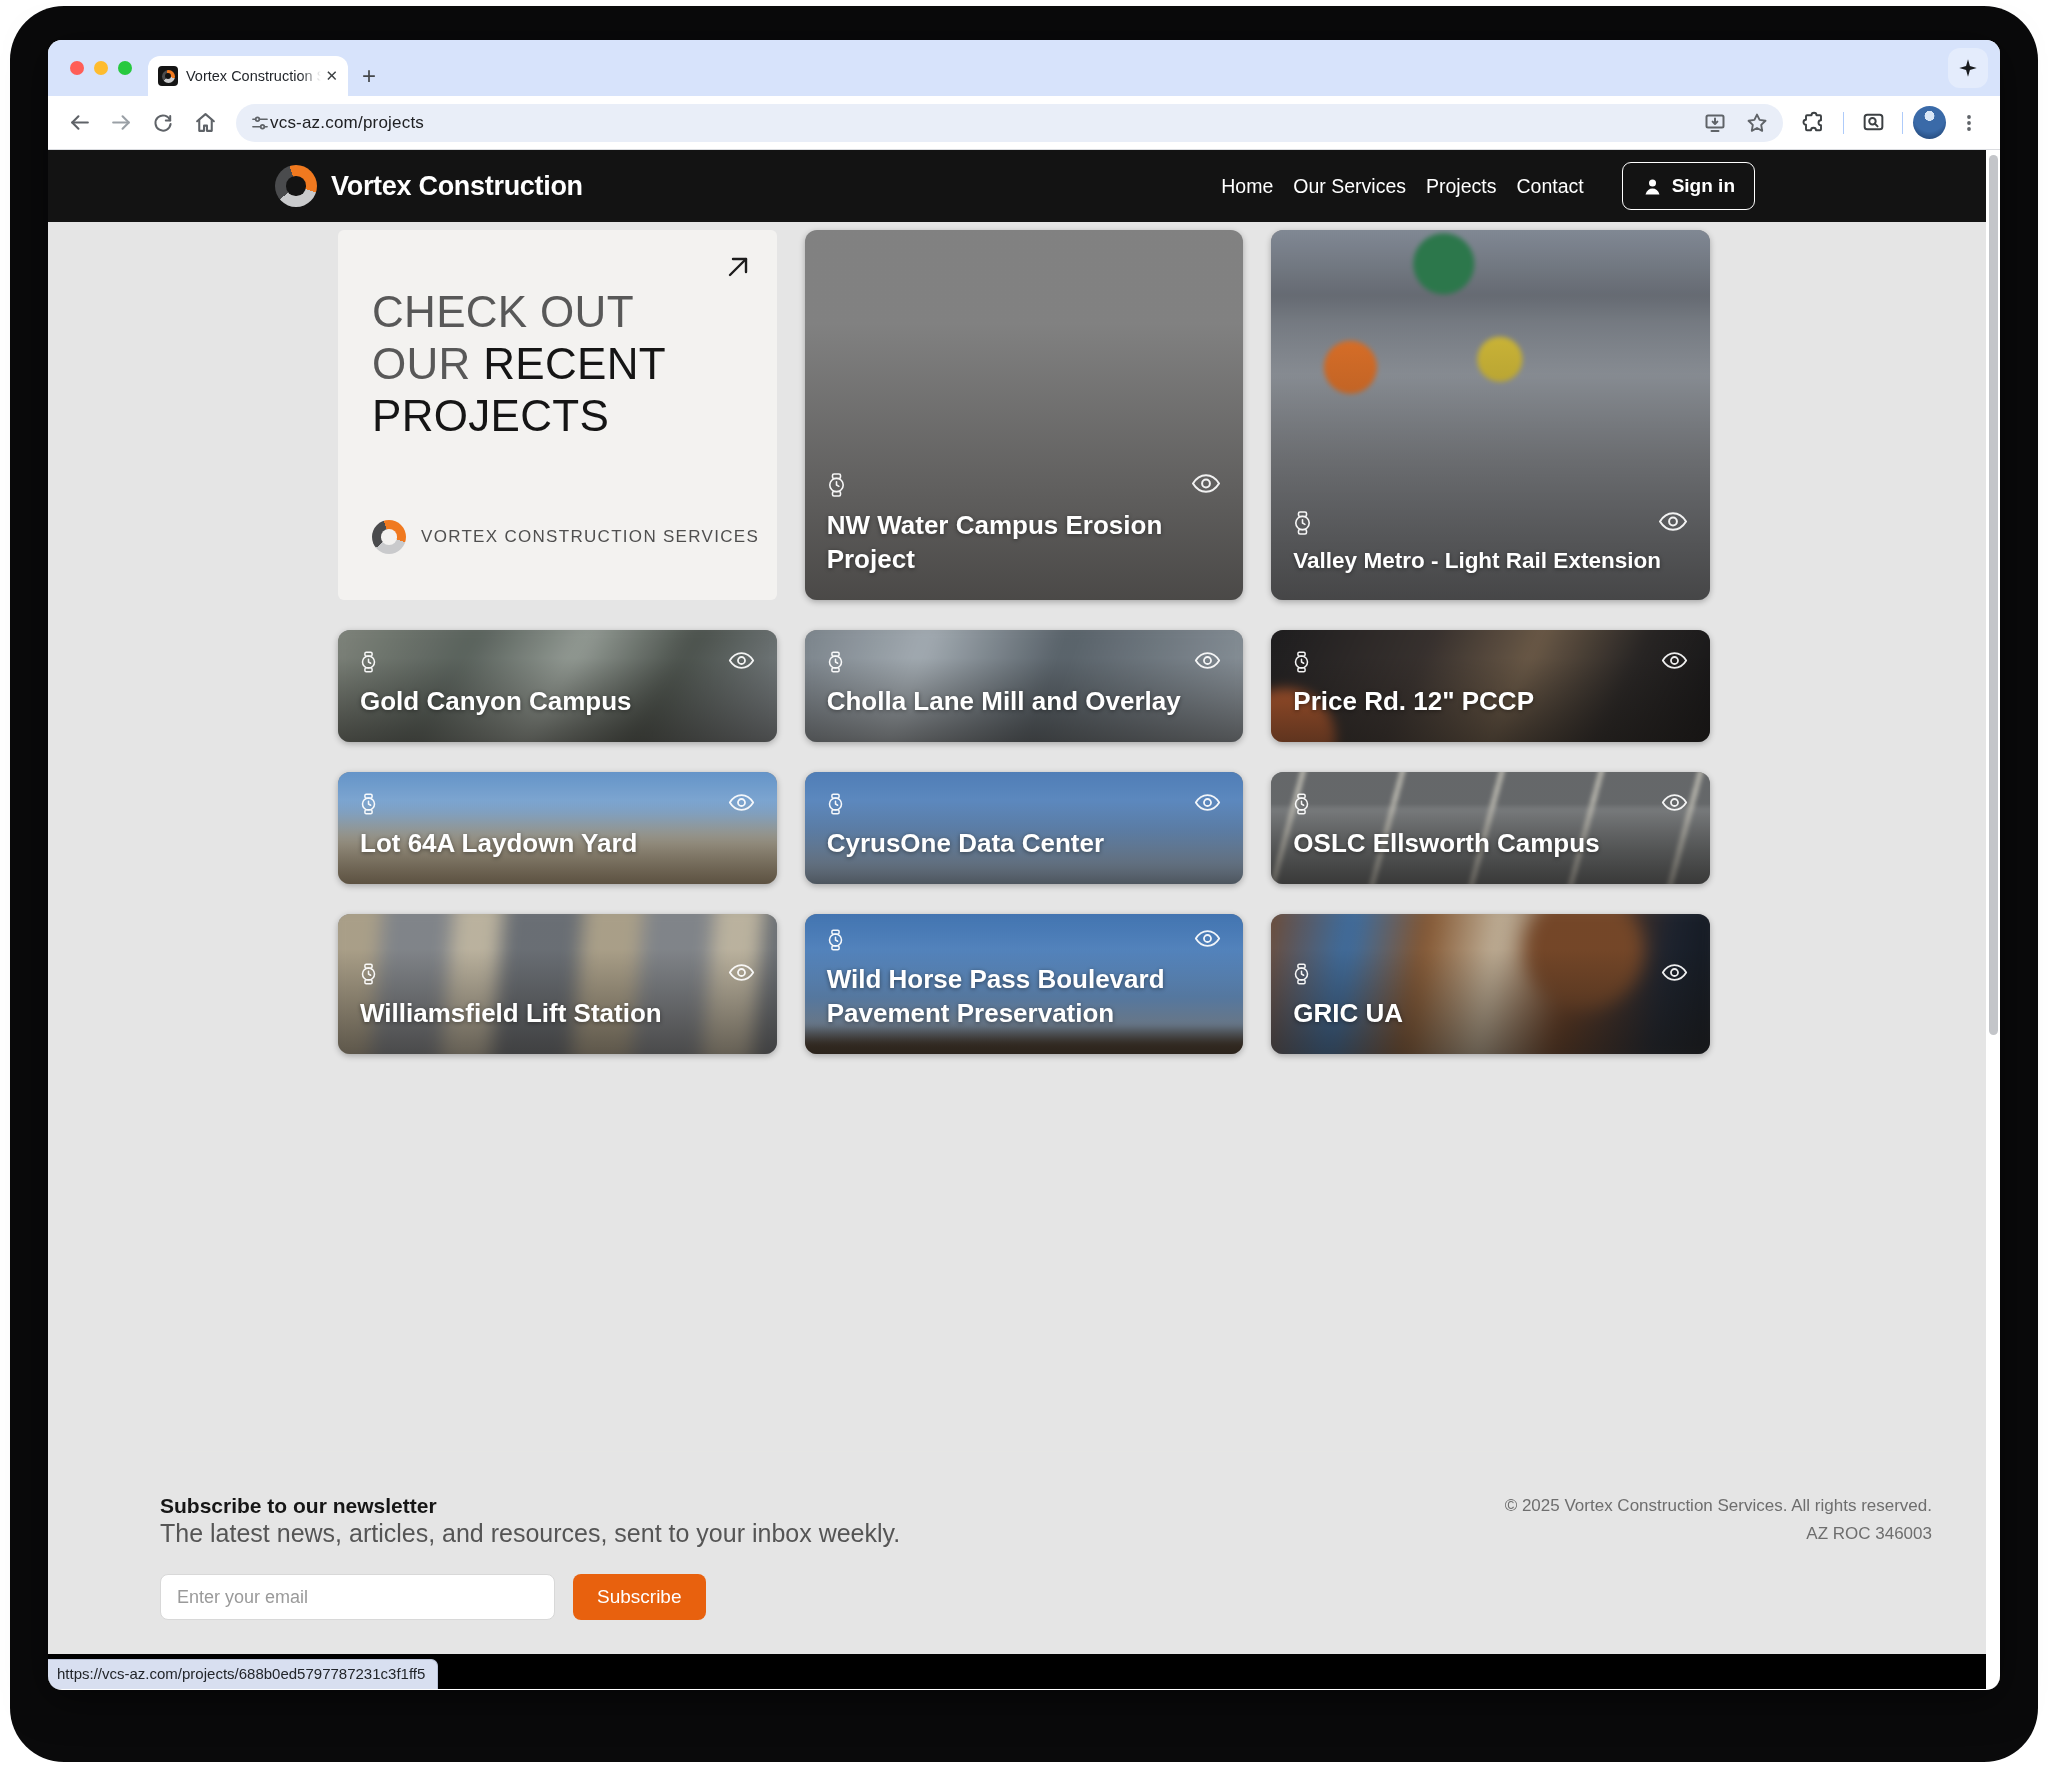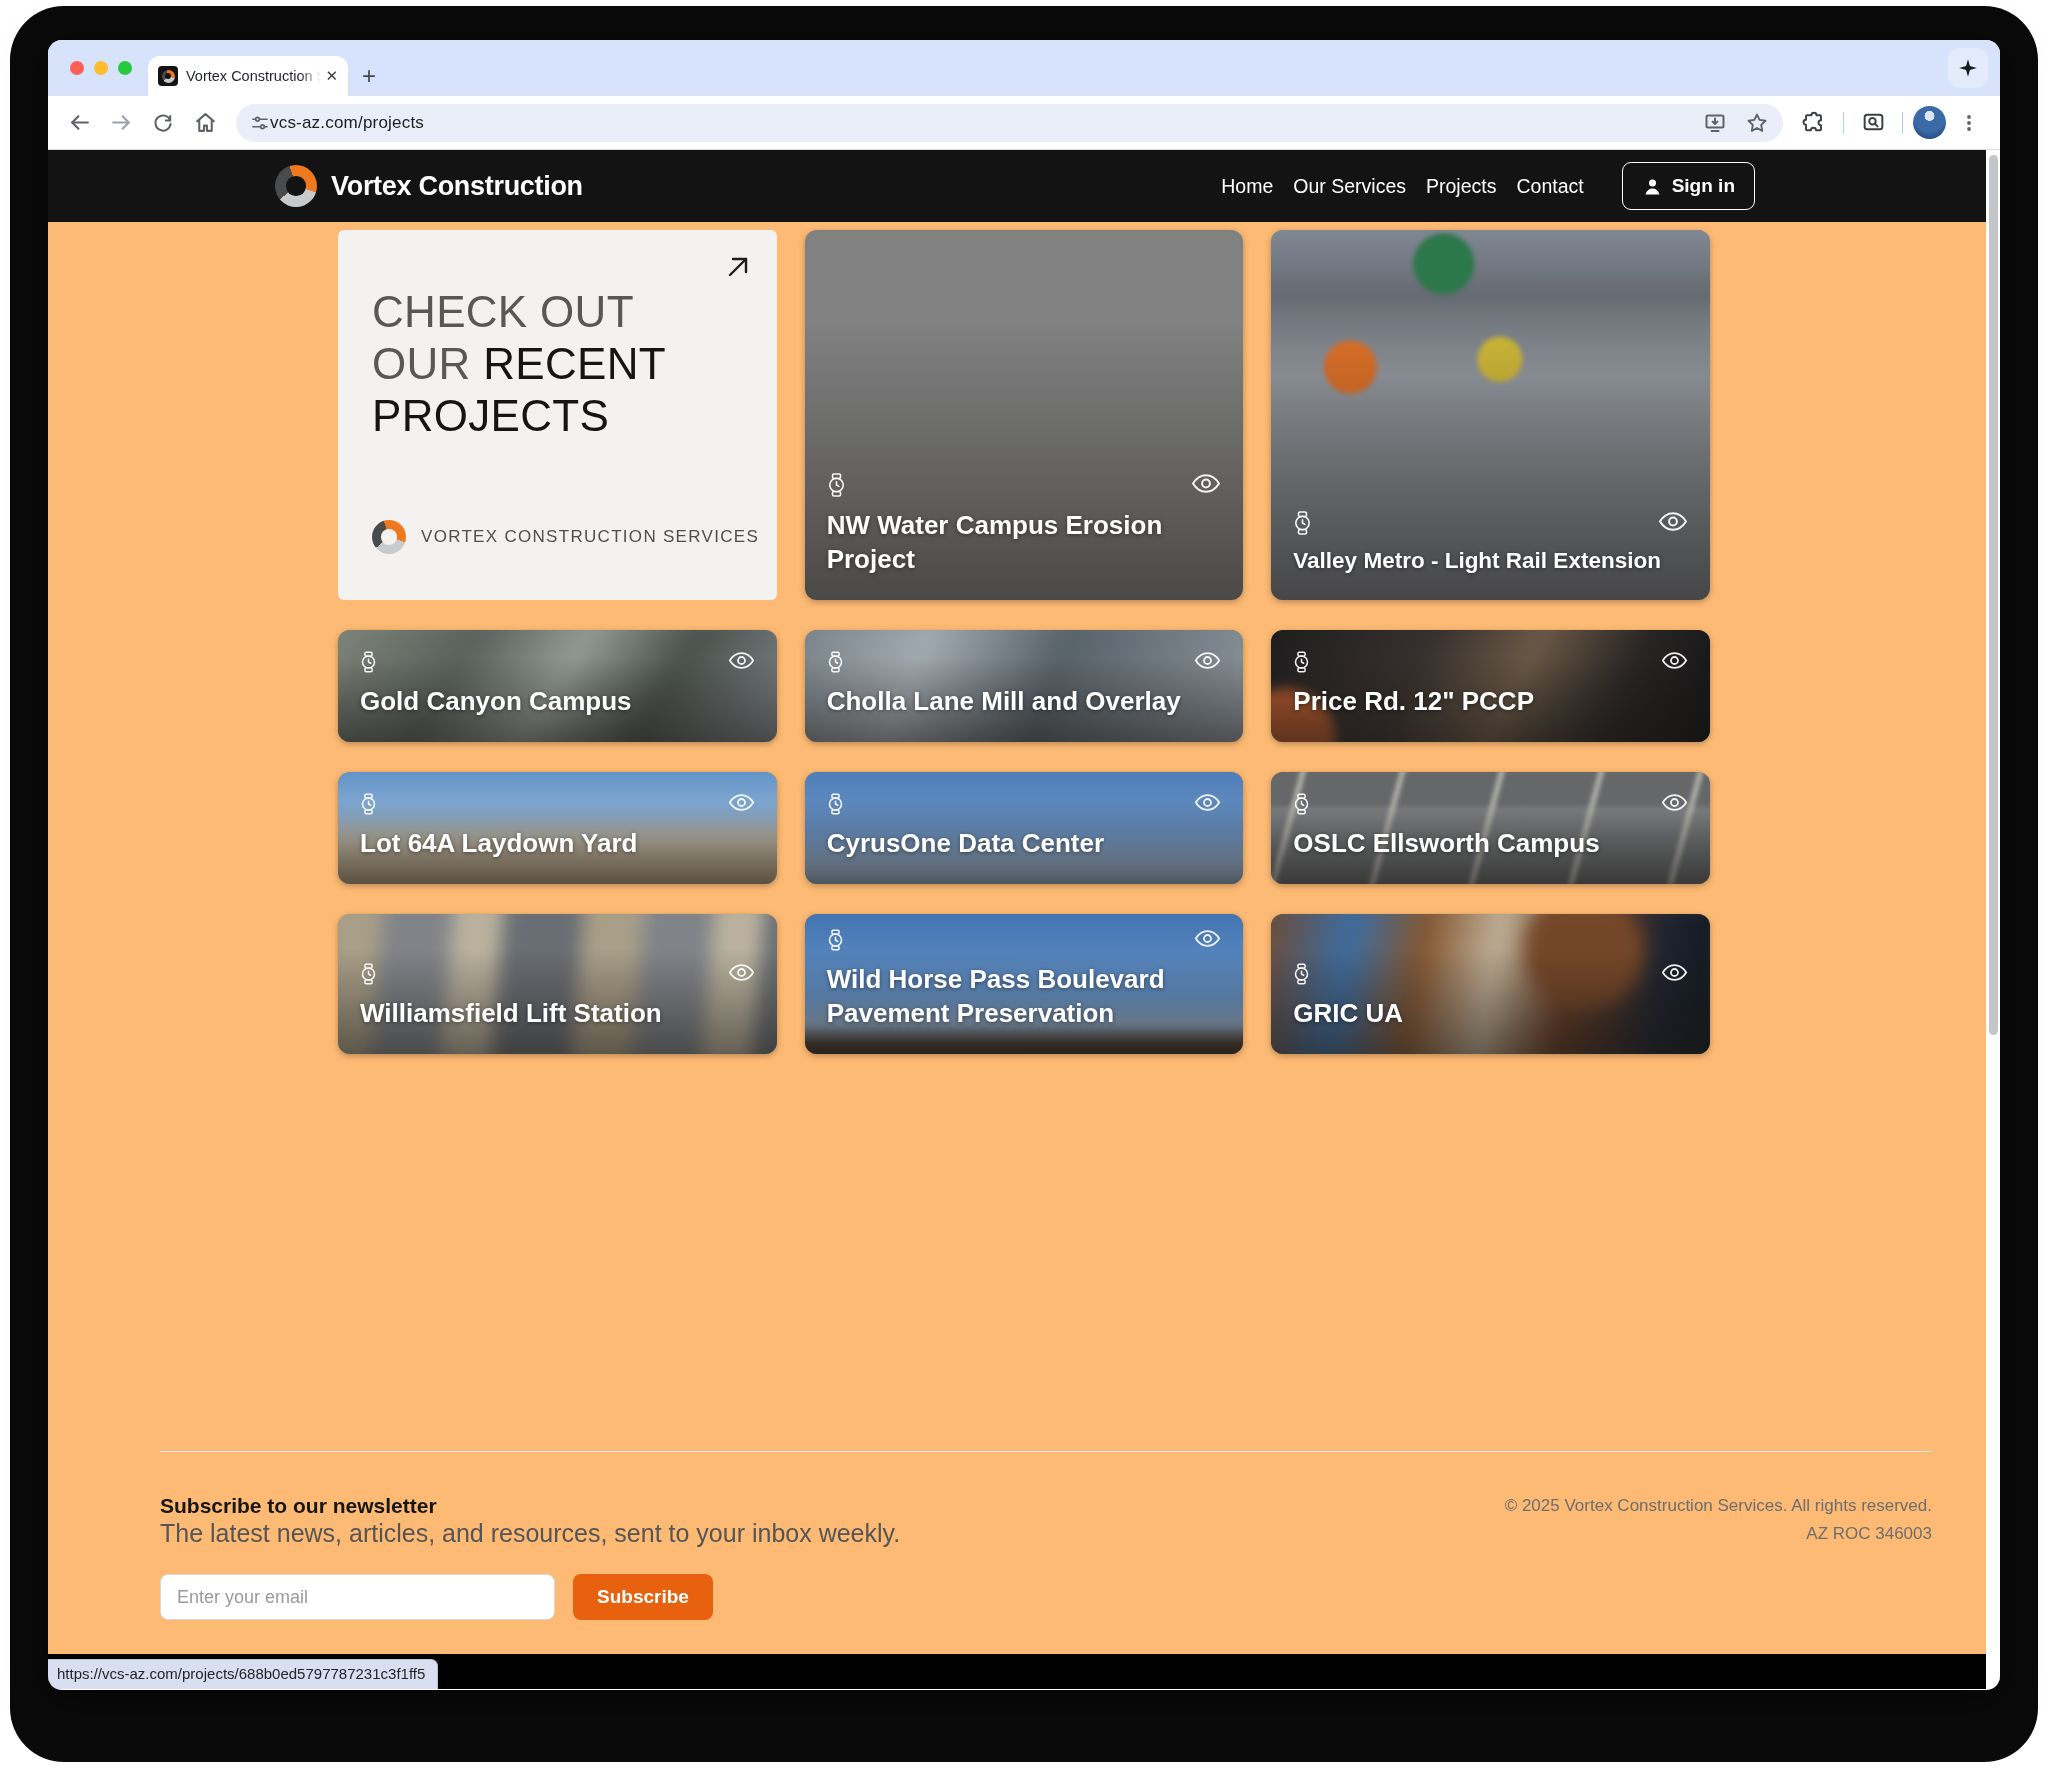--- a/index.html
+++ b/index.html
@@ -24,21 +24,21 @@
   .tb-ic{width:38px;height:38px;display:flex;align-items:center;justify-content:center;border-radius:50%;flex:none}
   .omnibox{flex:1;height:38px;background:#e9eef8;border-radius:19px;display:flex;align-items:center;padding:0 14px;margin:0 8px;box-sizing:border-box}
   .url-text{font-size:17px;color:#202124;margin-left:0;letter-spacing:.2px}
   .sep{width:1px;height:22px;background:#aecbfa;margin:0 6px;flex:none}
   .avatar{width:33px;height:33px;border-radius:50%;flex:none;background:radial-gradient(circle at 50% 30%,#d9e7f7 0 17%,#3a6aa8 18% 55%,#1b3a66 100%)}
   
   .swirl{border-radius:50%;background:conic-gradient(from 230deg,#4a4b4d 0 112deg,#f0791f 112deg 238deg,#c9cacc 238deg 360deg);position:relative;flex:none}
   .swirl::after{content:"";position:absolute;inset:27%;border-radius:50%;background:var(--hole,#fff)}
   
   .viewport{position:relative;height:1539px;background:#000;overflow:hidden}
-  .page{background:#fdba74;height:1504px;overflow:hidden}
+  .page{background:#e5e5e5;height:1504px;overflow:hidden}
   
   .site-nav{height:72px;background:#131313;display:flex;align-items:center;padding:0 245px 0 227px;box-sizing:border-box}
   .brand{display:flex;align-items:center;gap:14px}
   .brand-name{color:#fff;font-size:27px;font-weight:bold;letter-spacing:-.3px}
   .nav-links{margin-left:auto;display:flex;align-items:center;gap:20px}
   .nav-link{color:#fff;font-size:19.5px;cursor:pointer}
   .signin{margin-left:38px;display:flex;align-items:center;gap:9px;border:1.5px solid #fff;border-radius:9px;padding:12px 19px;color:#fff;font-size:19px;font-weight:bold;cursor:pointer}
   
   .content{width:1372px;margin:0 auto;padding-top:8px}
   .grid{display:grid;grid-template-columns:repeat(3,1fr);grid-template-rows:370px 112px 112px 140px 112px;column-gap:28px;row-gap:30px}
@@ -73,21 +73,21 @@
   .img-gr{background:radial-gradient(circle at 70% 30%,#7a4a2a 0 60px,transparent 61px),linear-gradient(100deg,#7a4a2a,#3f72a8 20%,#8a5a33 35%,#c9b9a0 50%,#6b3f24 65%,#1d2430 85%,#10151c)}
   
   .site-footer{margin:255px 68px 0 112px}
   .f-divider{height:1px;background:#e6e6e4}
   .f-body{display:flex;justify-content:space-between}
   .f-title{font-size:21px;font-weight:bold;color:#161616;margin:42px 0 0}
   .f-sub{font-size:25px;color:#555;margin:1px 0 0}
   .f-form{display:flex;margin-top:26px}
   .f-input{width:395px;height:46px;border:1px solid #d8d8d8;border-radius:8px;padding:0 16px;font-size:18px;color:#333;box-sizing:border-box;outline:none;font-family:"Liberation Sans",sans-serif;background:#fff}
   .f-input::placeholder{color:#9a9a9a}
-  .f-btn{margin-left:18px;height:46px;padding:0 24px;background:#e8610e;border:none;border-radius:8px;color:#fff;font-size:19px;font-weight:bold;cursor:pointer;font-family:"Liberation Sans",sans-serif}
+  .f-btn{margin-left:18px;height:46px;padding:0 24px;background:#e8610e;border:none;border-radius:8px;color:#fff;font-size:19px;font-weight:normal;cursor:pointer;font-family:"Liberation Sans",sans-serif}
   .f-right{text-align:right;padding-top:40px;color:#6e6e6e;font-size:17px;line-height:1.65}
   
   .scrollbar{position:absolute;top:0;right:0;width:14px;height:100%;background:#fff}
   .thumb{position:absolute;top:5px;right:2.5px;width:9px;height:880px;background:#c3c5c9;border-radius:5px}
   
   .status-bubble{position:absolute;left:0;bottom:0;background:#d8dff0;border:1px solid #b9c2d8;border-left:none;border-bottom:none;border-radius:0 7px 0 0;padding:5px 12px 7px 9px;font-size:15px;color:#22252a;z-index:20;white-space:nowrap}
   svg{display:block}
 </style>
 </head>
 <body>

